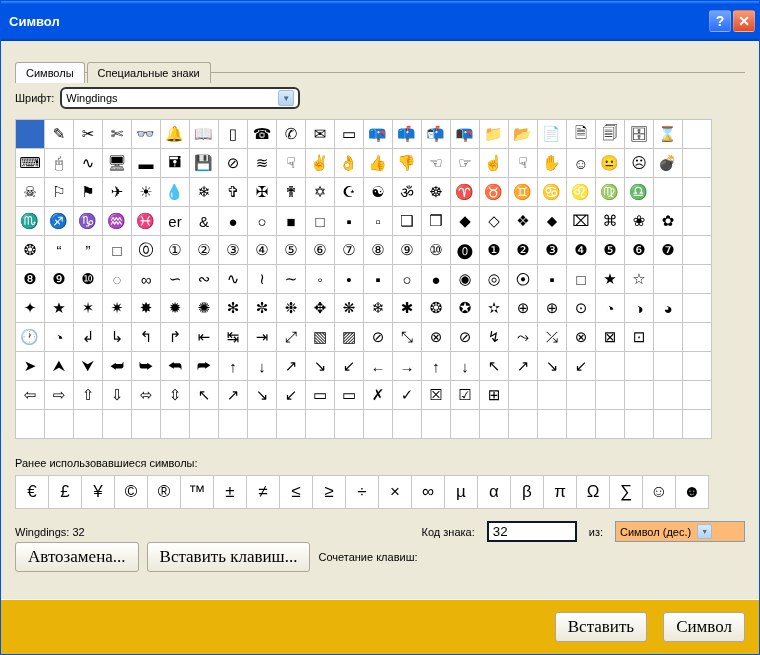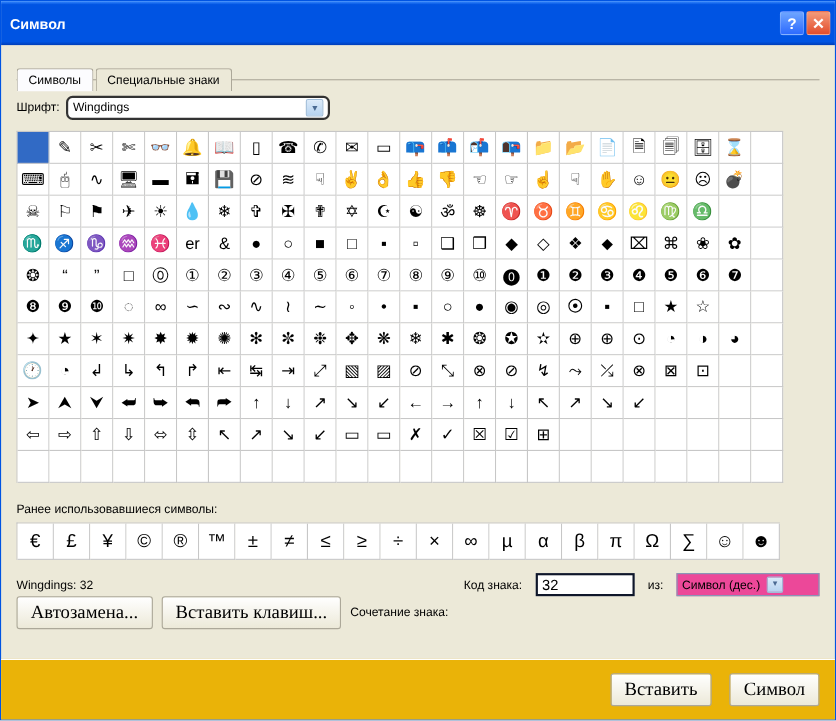--- a/index.html
+++ b/index.html
@@ -21,21 +21,21 @@
 .font-select .arrow { width: 16px; height: 16px; background: linear-gradient(#dbeaf9,#b6d3f0); border: 1px solid #a0bdd9; border-radius: 2px; display: flex; align-items: center; justify-content: center; font-size: 8px; color: #4a6a92; }
 .grid { display: grid; grid-template-columns: repeat(24, 29px); grid-auto-rows: 29px; border-left: 1px solid #c7c7c7; border-top: 1px solid #c7c7c7; width: fit-content; margin-bottom: 8px; }
 .cell { border-right: 1px solid #c7c7c7; border-bottom: 1px solid #c7c7c7; display: flex; align-items: center; justify-content: center; font-size: 15px; background: white; cursor: pointer; }
 .cell.selected { background: #316ac5; color: white; }
 .recent-label { margin: 10px 0 6px 0; }
 .recent-grid { display: grid; grid-template-columns: repeat(21, 33px); grid-auto-rows: 33px; border-left: 1px solid #c7c7c7; border-top: 1px solid #c7c7c7; width: fit-content; margin-bottom: 12px; }
 .recent-grid .cell { font-size: 17px; }
 .info-row { display: flex; align-items: center; gap: 12px; margin-bottom: 0; }
 .info-left { flex: 1; }
 .text-input { border: 2px solid #0f172a; background: white; height: 21px; padding: 0 4px; }
-.dropdown { border: 1px solid #7f9db9; background: #ec4899; height: 21px; display: flex; align-items: center; padding: 0 2px 0 4px; }
+.dropdown { border: 1px solid #7f9db9; background: #fdba74; height: 21px; display: flex; align-items: center; padding: 0 2px 0 4px; }
 .dropdown .arrow { width: 15px; height: 15px; background: linear-gradient(#dbeaf9,#b6d3f0); border: 1px solid #a0bdd9; border-radius: 2px; display: flex; align-items: center; justify-content: center; font-size: 7px; color: #4a6a92; margin-left: 6px; }
 .button-row { display: flex; align-items: center; gap: 8px; }
 .btn-std { border: 1px solid #aca899; background: linear-gradient(#fff,#ece9d8); padding: 4px 12px; border-radius: 3px; font-family: Tahoma; font-size: 17px; cursor: pointer; }
 .footer { border-top: 1px solid #fff; padding: 12px 14px; display: flex; justify-content: flex-end; gap: 16px; background: #eab308; }
 .footer .btn-std { min-width: 80px; }
 </style>
 </head>
 <body>
 
 <div class="window">
@@ -355,20 +355,20 @@
       <span>из:</span>
       <div class="dropdown" style="width:130px">
         <span>Символ (дес.)</span>
         <span class="arrow">▼</span>
       </div>
     </div>
 
     <div class="button-row">
       <button class="btn-std">Автозамена...</button>
       <button class="btn-std">Вставить клавиш...</button>
-      <span>Сочетание знака:</span>
+      <span>Сочетание клавиш:</span>
     </div>
   </div>
   <div class="footer">
     <button class="btn-std">Вставить</button>
     <button class="btn-std">Символ</button>
   </div>
 </div>
 
 </body></html>

